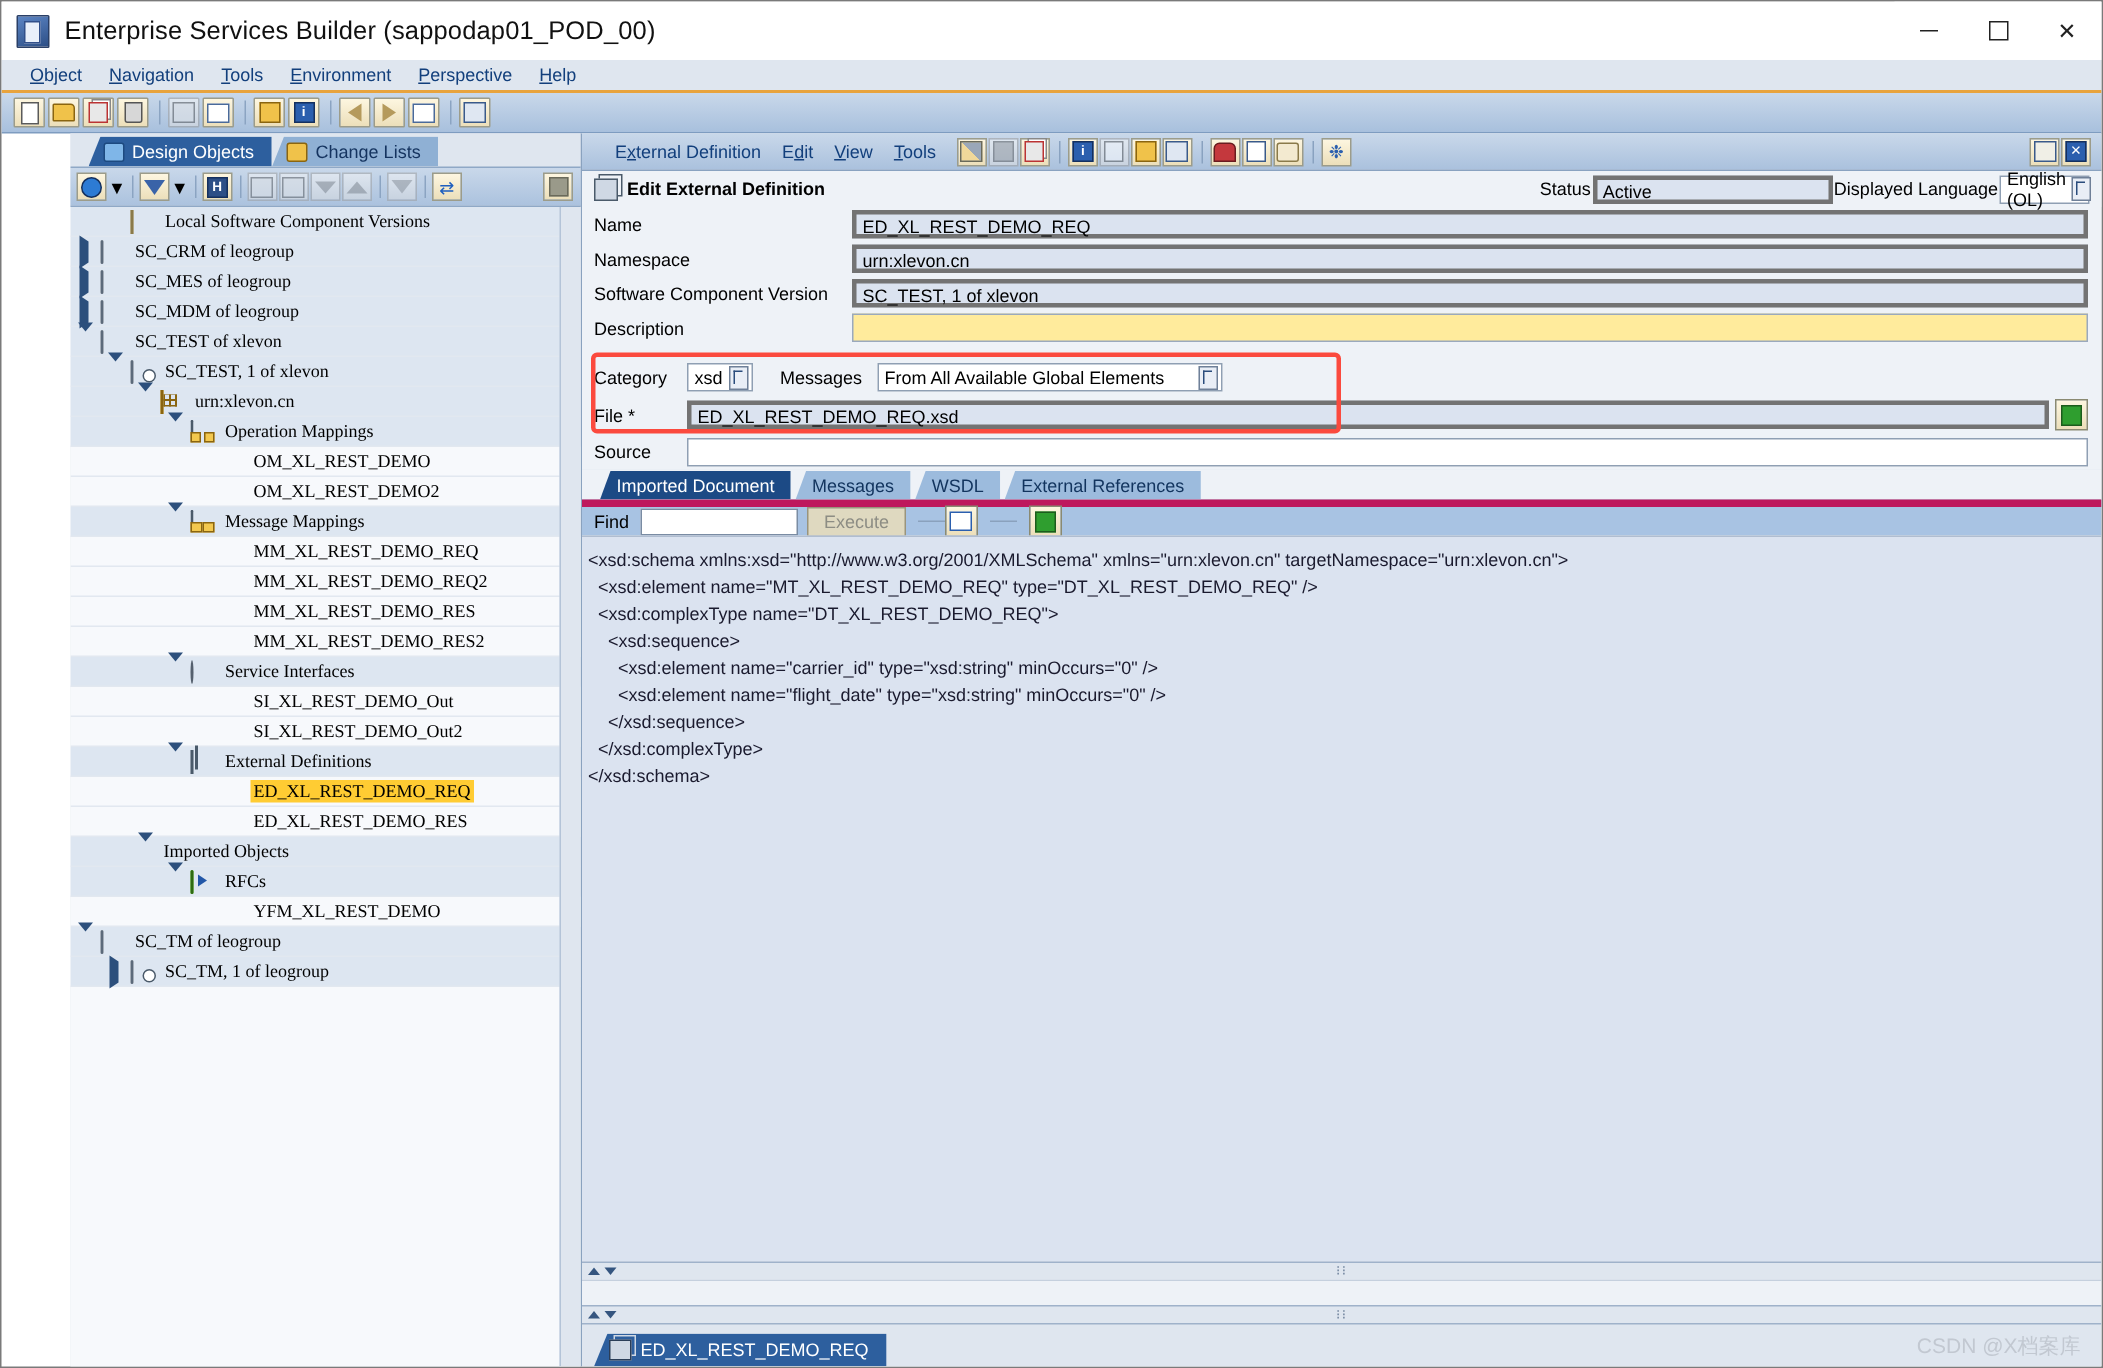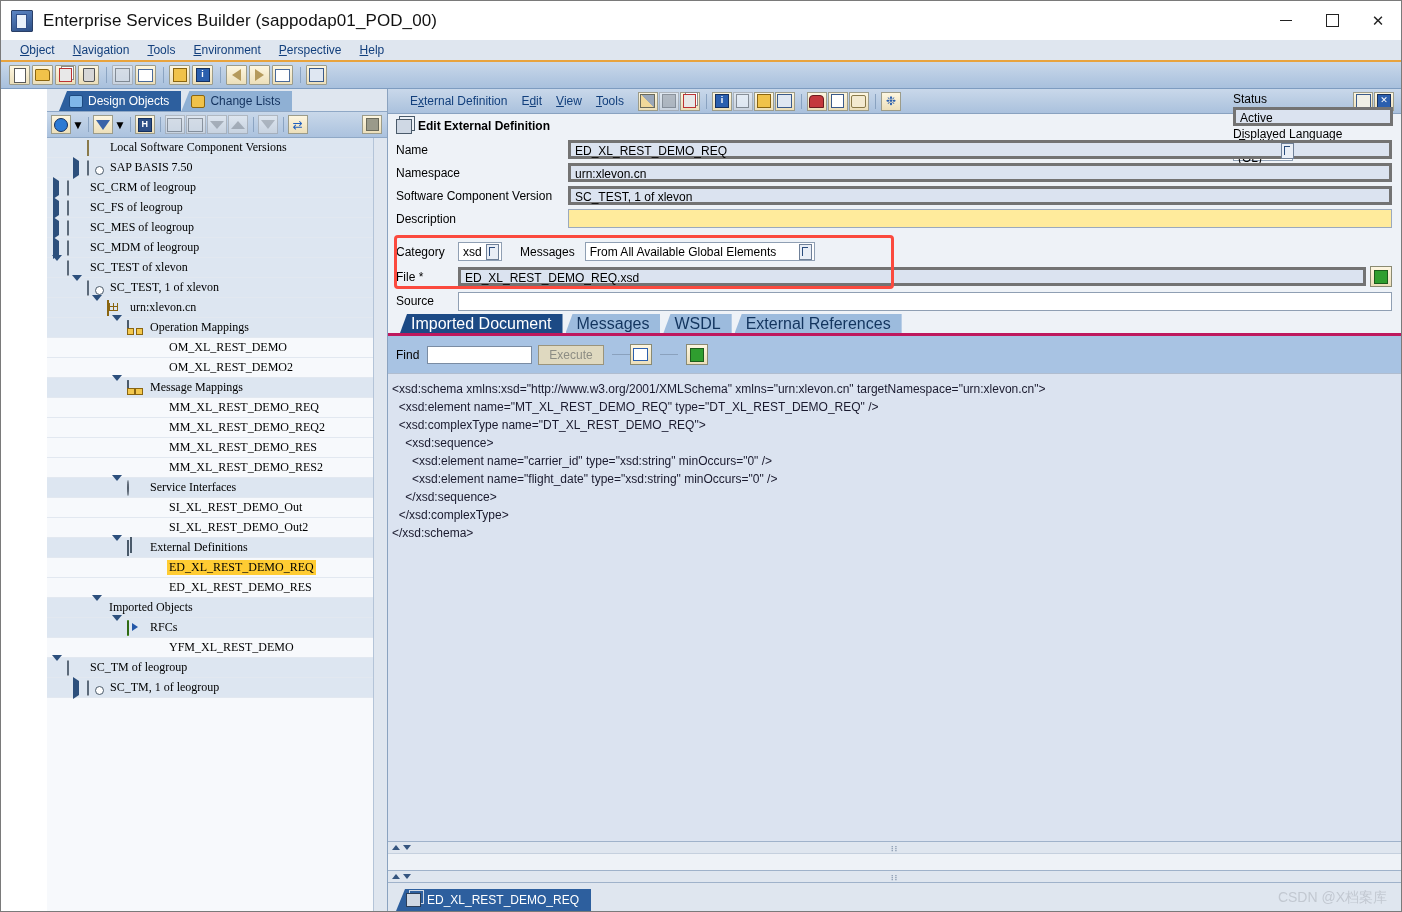--- a/index.html
+++ b/index.html
@@ -132,21 +132,21 @@
   .rtb.dis{filter:grayscale(1) opacity(.55);}
   .rtbsep{width:1px;height:15px;background:#89a2c0;margin:0 5px;}
   .rtb-right{margin-left:auto;margin-right:6px;display:flex;}
 
   .formarea{background:#eef2f7;padding:0;position:relative;}
   .hdrrow{height:24px;display:flex;align-items:center;padding-left:8px;box-sizing:border-box;
           background:#eef2f7;}
   .hdrrow .h-ico{width:14px;height:13px;margin-right:6px;background:#cfd8e4;border:1px solid #4a5a6a;
           box-shadow:3px -3px 0 -1px #eef2f7,3px -3px 0 0 #4a5a6a;flex:none;}
   .hdrtitle{font-weight:bold;font-size:12px;color:#000;}
-  .hdr-right{margin-left:auto;display:flex;gap:1px;padding-right:8px;flex-direction:column;}
+  .hdr-right{margin-left:auto;display:flex;align-items:center;gap:1px;padding-right:8px;}
   .lbl{font-size:12px;color:#000;}
   .ro-field{background:#dbe3f0;border:3px solid #737373;height:19px;line-height:17px;
             padding:0 4px;font-size:12px;box-sizing:border-box;color:#000;}
   .wh-field{background:#ffffff;border:1px solid #8f9fb3;height:19px;line-height:17px;
             padding:0 4px;font-size:12px;box-sizing:border-box;}
   .yl-field{background:#ffeb9c;border:1px solid #9aa9bd;height:19px;box-sizing:border-box;}
   .dd{display:inline-flex;align-items:center;background:#fff;border:1px solid #8f9fb3;
       height:19px;box-sizing:border-box;padding:0 2px 0 4px;font-size:12px;}
   .dd .ddbtn{width:11px;height:14px;margin-left:4px;background:#e9eef6;border:1px solid #6f8098;
       position:relative;flex:none;}
@@ -154,26 +154,26 @@
       border-left:1px solid #2a4c7c;border-top:1px solid #2a4c7c;}
 
   .frow{display:flex;align-items:center;height:23px;padding-left:8px;box-sizing:border-box;}
   .frow .flabel{width:172px;flex:none;font-size:12px;}
 
   .redbox{position:absolute;border:3px solid #fb4a3e;border-radius:4px;pointer-events:none;}
 
   
   .tabstrip{height:20px;display:flex;align-items:flex-end;padding-left:12px;box-sizing:border-box;
             background:#eef2f7;}
-  .tabi{height:19px;display:flex;align-items:center;padding:0 11px;font-size:16px;color:#12345e;
+  .tabi{height:19px;display:flex;align-items:center;padding:0 11px;font-size:12px;color:#12345e;
         background:#9cbbdd;clip-path:polygon(7px 0,100% 0,calc(100% - 0px) 100%,0 100%);margin-right:3px;}
   .tabi.active{background:#1c4a85;color:#fff;}
 
-  .findbar{height:40px;background:#a8c3e3;display:flex;align-items:center;padding-left:8px;
-           box-sizing:border-box;border-top:3px solid #be185d;}
+  .findbar{height:24px;background:#a8c3e3;display:flex;align-items:center;padding-left:8px;
+           box-sizing:border-box;border-top:5px solid #be185d;}
   .findinput{width:105px;height:18px;background:#fff;border:1px solid #7a8ca3;box-sizing:border-box;}
   .execbtn{height:20px;padding:0 10px;background:#dfd9c0;border:1px solid #9a947c;color:#8d8d84;
            font-size:12px;display:flex;align-items:center;box-sizing:border-box;margin-left:6px;}
   .connline{width:18px;height:1px;background:#8aa1bd;}
   .fbtn{width:22px;height:21px;border:1px solid #8a8a72;background:linear-gradient(#fdf6e0,#ecdfba);
         display:flex;align-items:center;justify-content:center;box-sizing:border-box;}
 
   .xmlarea{flex:1;background:#dbe3f0;border-top:1px solid #b0bdd0;padding:6px 0 0 0;
            font-size:12px;color:#1a1a2e;overflow:hidden;position:relative;}
   .xline{height:18px;line-height:18px;white-space:pre;padding-left:4px;}
@@ -323,34 +323,23 @@
 
       <div class="treebox">
         <div id="tree-rows">
             <div class="trow band">
               <span class="tw"></span>
               <span class="tw"></span>
               <span class="nicon"><span class="n-lsw"></span></span>
               <span class="leaf">Local Software Component Versions</span>
             </div>
             <div class="trow band">
-              <span class="tw"></span>
-              <span class="tw"><span class="tri"></span></span>
-              <span class="nicon"><span class="n-box2"></span></span>
-              <span class="leaf">SAP BASIS 7.50</span>
-            </div>
-            <div class="trow band">
               <span class="tw"><span class="tri"></span></span>
               <span class="nicon"><span class="n-box"></span></span>
               <span class="leaf">SC_CRM of leogroup</span>
-            </div>
-            <div class="trow band">
-              <span class="tw"><span class="tri"></span></span>
-              <span class="nicon"><span class="n-box"></span></span>
-              <span class="leaf">SC_FS of leogroup</span>
             </div>
             <div class="trow band">
               <span class="tw"><span class="tri"></span></span>
               <span class="nicon"><span class="n-box"></span></span>
               <span class="leaf">SC_MES of leogroup</span>
             </div>
             <div class="trow band">
               <span class="tw"><span class="tri"></span></span>
               <span class="nicon"><span class="n-box"></span></span>
               <span class="leaf">SC_MDM of leogroup</span>

